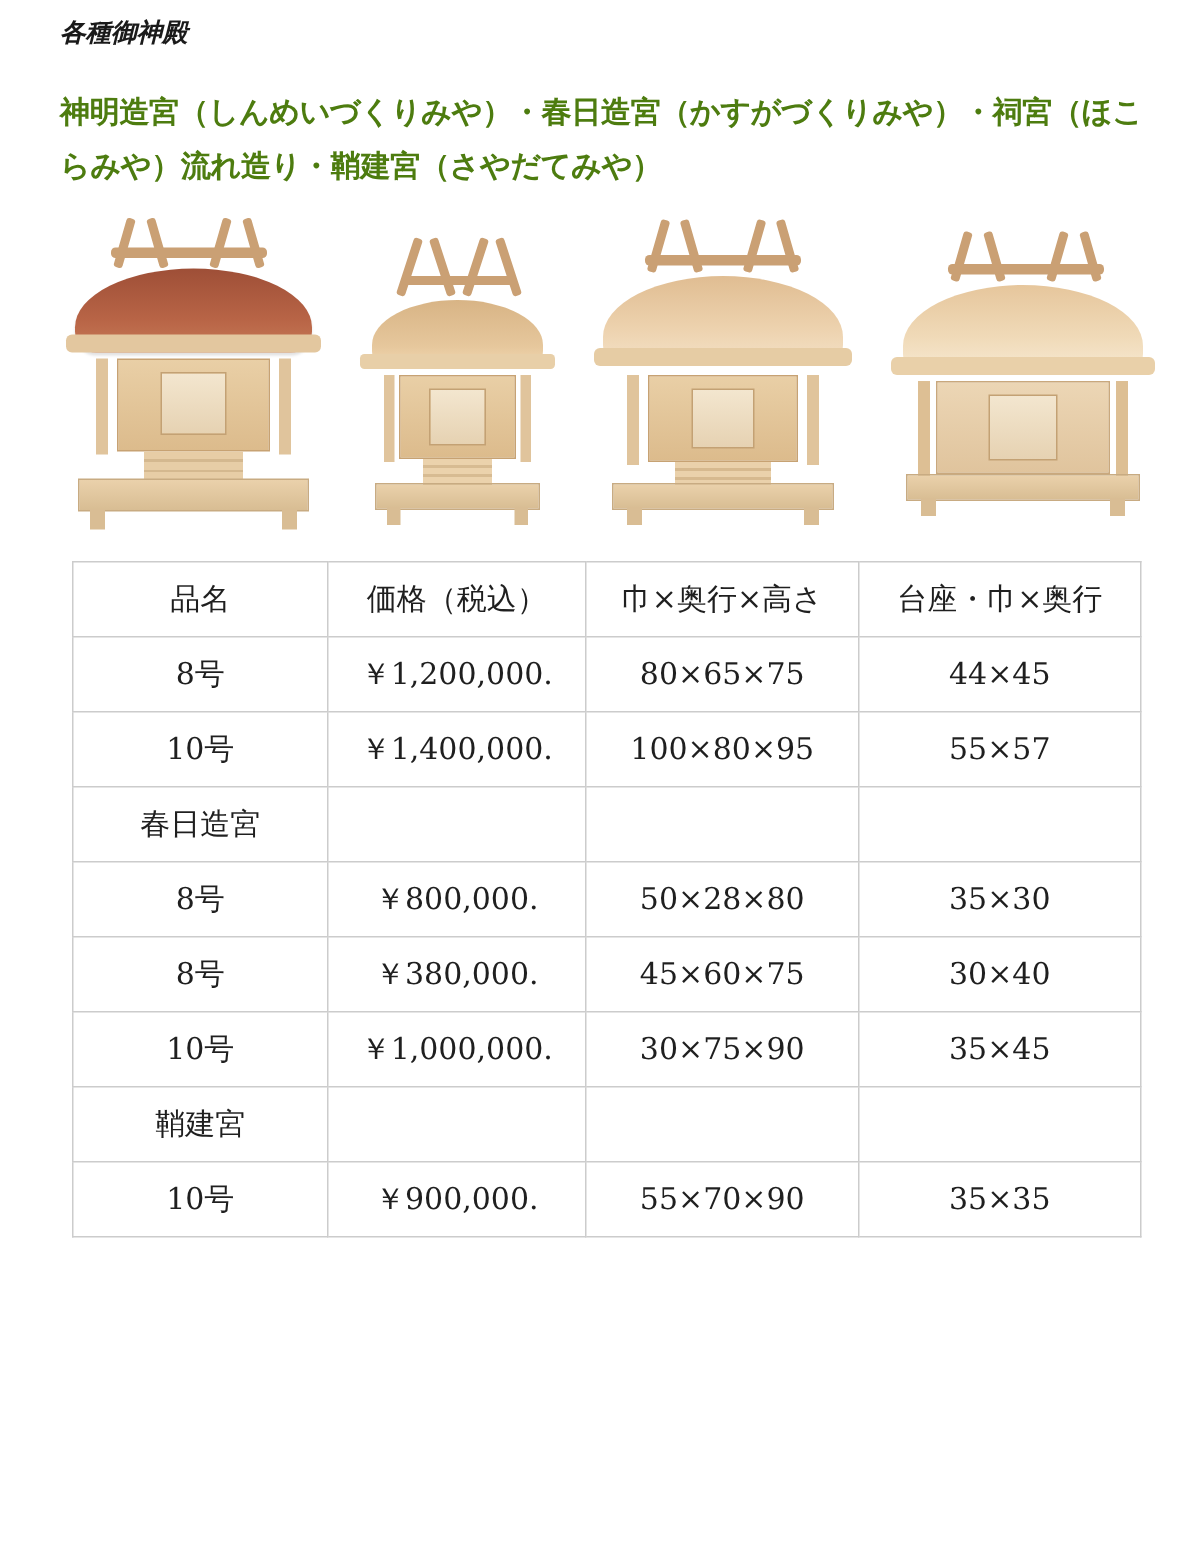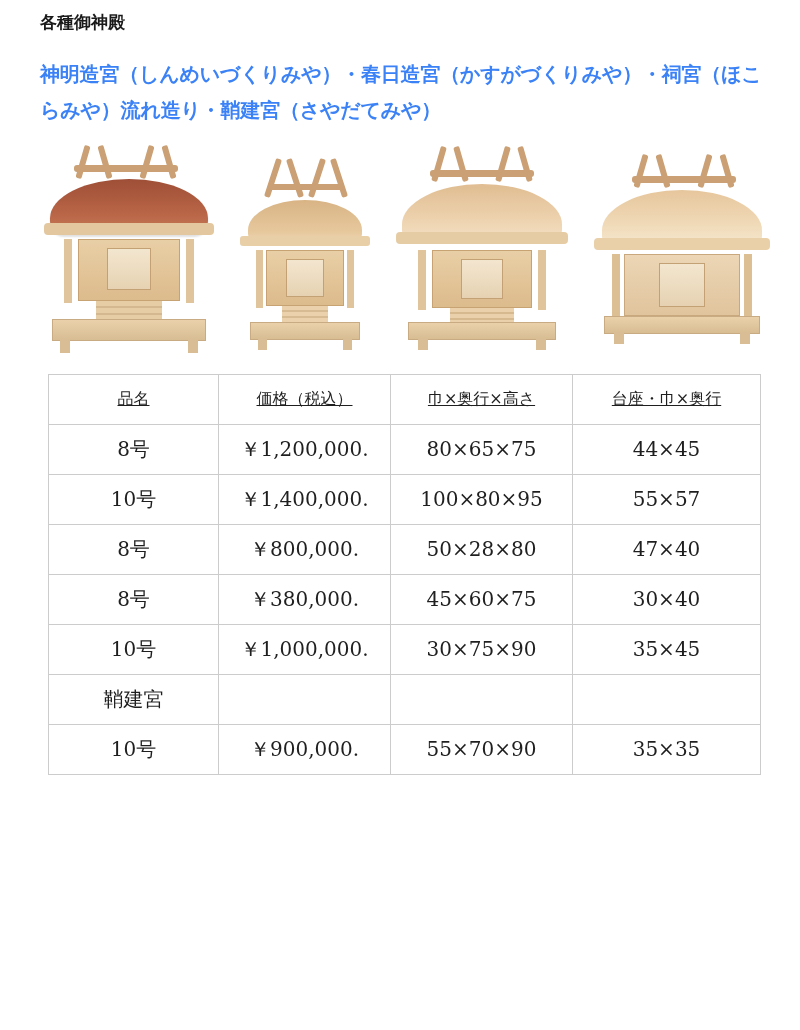--- a/index.html
+++ b/index.html
@@ -22,29 +22,30 @@
     padding: 0;
   }
   .heading {
     font-family: "DejaVu Sans", "Liberation Sans", sans-serif;
     font-weight: bold;
     font-size: 17px;
     line-height: 1.5;
     margin: 0;
     padding: 10px 40px 0 40px;
     color: #1a1a1a;
+    font-style: italic;
   }
   .subheading {
     font-family: "DejaVu Sans", "Liberation Sans", sans-serif;
     font-weight: bold;
     font-size: 20px;
     line-height: 1.8;
     margin: 0;
     padding: 20px 22px 0 40px;
-    color: #3b82f6;
+    color: #4d7c0f;
     letter-spacing: -0.2px;
   }
   .gallery {
     display: flex;
     align-items: flex-end;
     justify-content: space-between;
     padding: 16px 30px 0 44px;
     height: 230px;
     box-sizing: border-box;
   }
@@ -107,22 +108,21 @@
     text-align: center;
     vertical-align: middle;
     font-family: "DejaVu Serif", "Liberation Serif", serif;
     font-size: 20px;
     color: #1f1f1f;
     padding: 0 4px;
     font-weight: normal;
     box-sizing: border-box;
   }
   table.pricing th {
-    font-size: 16px;
-    text-decoration: underline;
+    font-size: 20px;
   }
   col.c0 { width: 170px; }
   col.c1 { width: 172px; }
   col.c2 { width: 182px; }
   col.c3 { width: 188px; }
 </style>
 </head>
 <body>
 
 <div class="page">
@@ -265,24 +265,30 @@
           <td>80×65×75</td>
           <td>44×45</td>
         </tr>
         <tr>
           <td>10号</td>
           <td>￥1,400,000.</td>
           <td>100×80×95</td>
           <td>55×57</td>
         </tr>
         <tr>
+          <td>春日造宮</td>
+          <td></td>
+          <td></td>
+          <td></td>
+        </tr>
+        <tr>
           <td>8号</td>
           <td>￥800,000.</td>
           <td>50×28×80</td>
-          <td>47×40</td>
+          <td>35×30</td>
         </tr>
         <tr>
           <td>8号</td>
           <td>￥380,000.</td>
           <td>45×60×75</td>
           <td>30×40</td>
         </tr>
         <tr>
           <td>10号</td>
           <td>￥1,000,000.</td>

